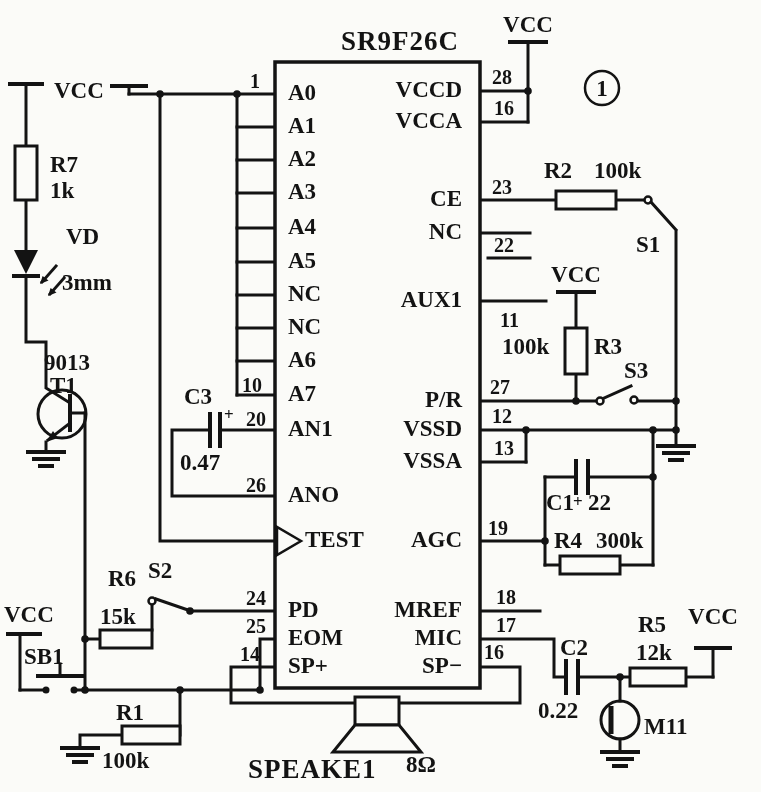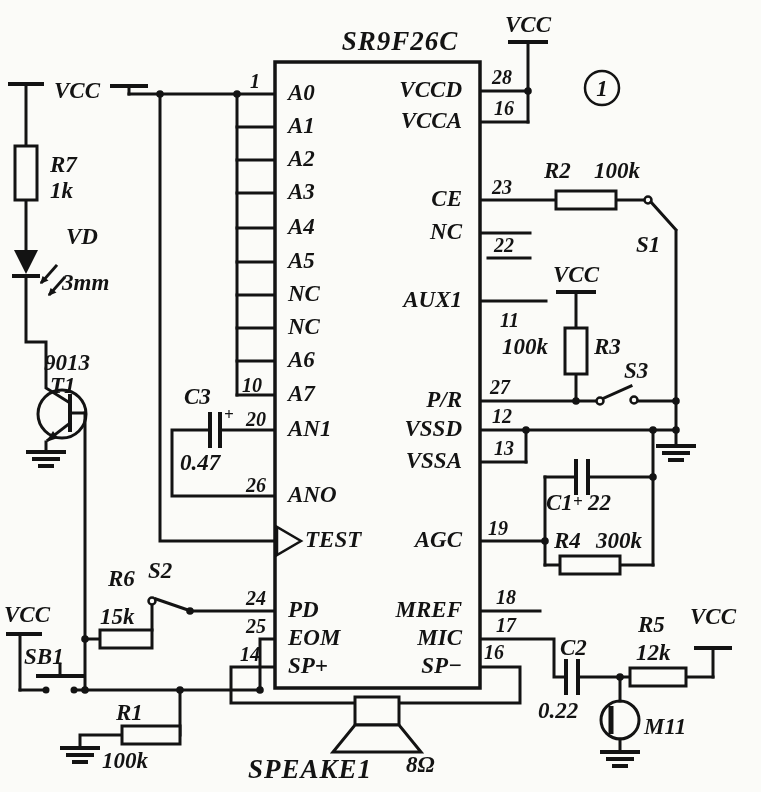--- a/index.html
+++ b/index.html
@@ -1,16 +1,16 @@
 <!DOCTYPE html>
 <html><head>
 <meta charset="utf-8">
 <style>
   html,body{margin:0;padding:0;background:#e8e8e4;}
-  .stage{width:761px;height:792px;background:#fbfbf8;position:relative;margin:0 auto;overflow:hidden;font-style:italic;}
+  .stage{width:761px;height:792px;background:#fbfbf8;position:relative;margin:0 auto;overflow:hidden;}
   svg{display:block;}
   .wire{stroke:#131313;stroke-width:3;fill:none;stroke-linecap:square;}
   .thick{stroke:#131313;stroke-width:4;fill:none;stroke-linecap:square;}
   .box{fill:#fbfbf8;stroke:#131313;stroke-width:3;}
   .sym{fill:none;stroke:#131313;stroke-width:3;}
   .solid{fill:#131313;stroke:none;}
   .dot{fill:#131313;stroke:none;}
   .oc{fill:#fbfbf8;stroke:#131313;stroke-width:2.5;}
   text{font-family:"Liberation Serif","DejaVu Serif",serif;font-weight:700;fill:#131313;}
   .pin{font-size:23px;}

